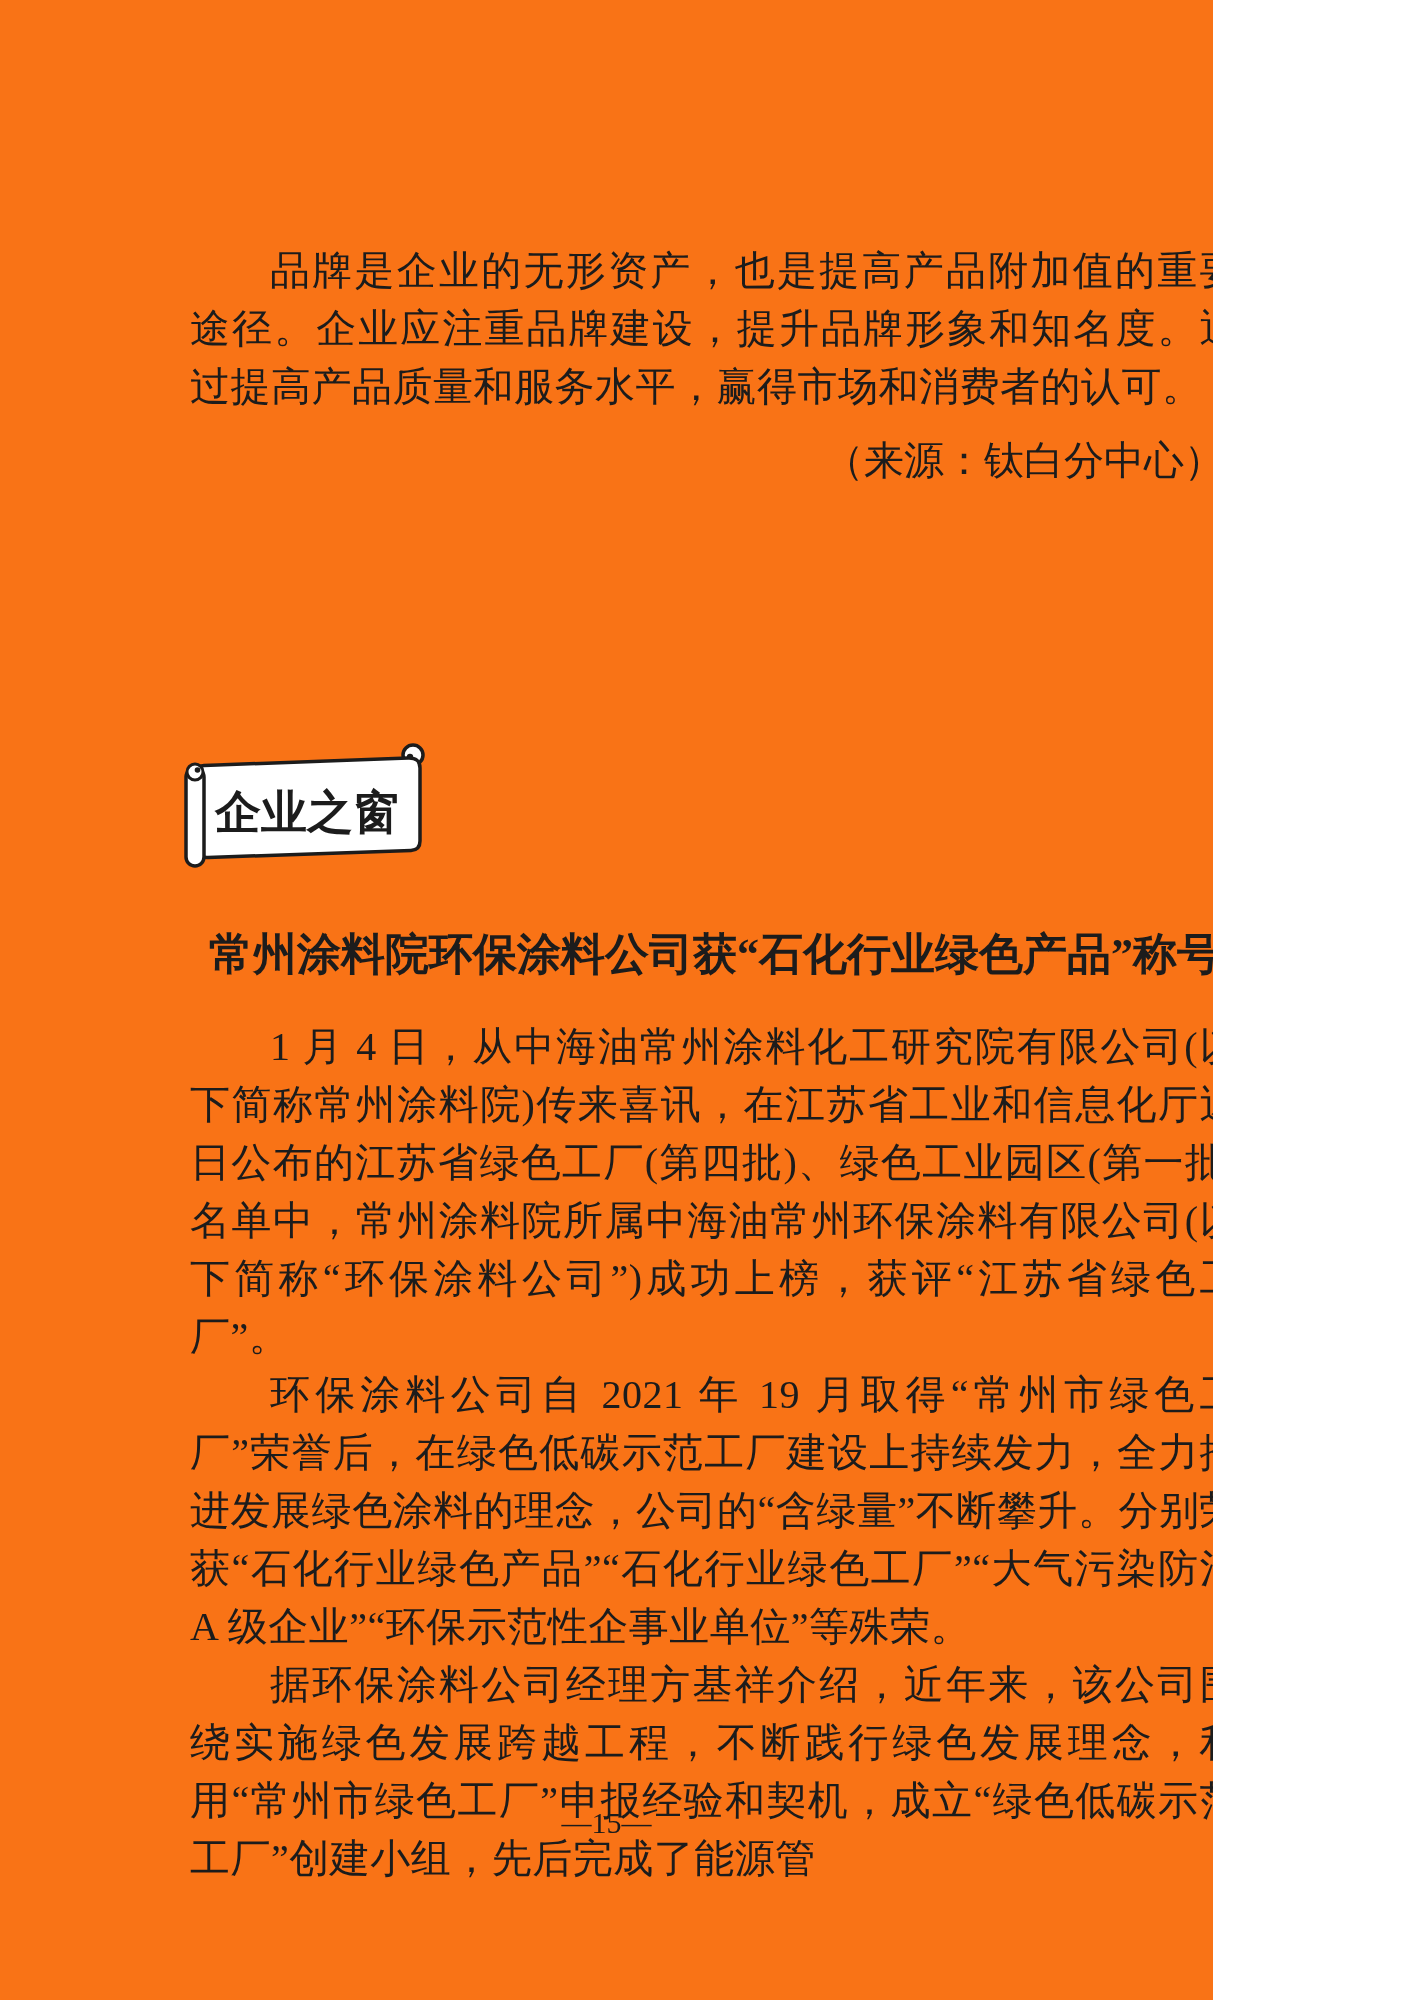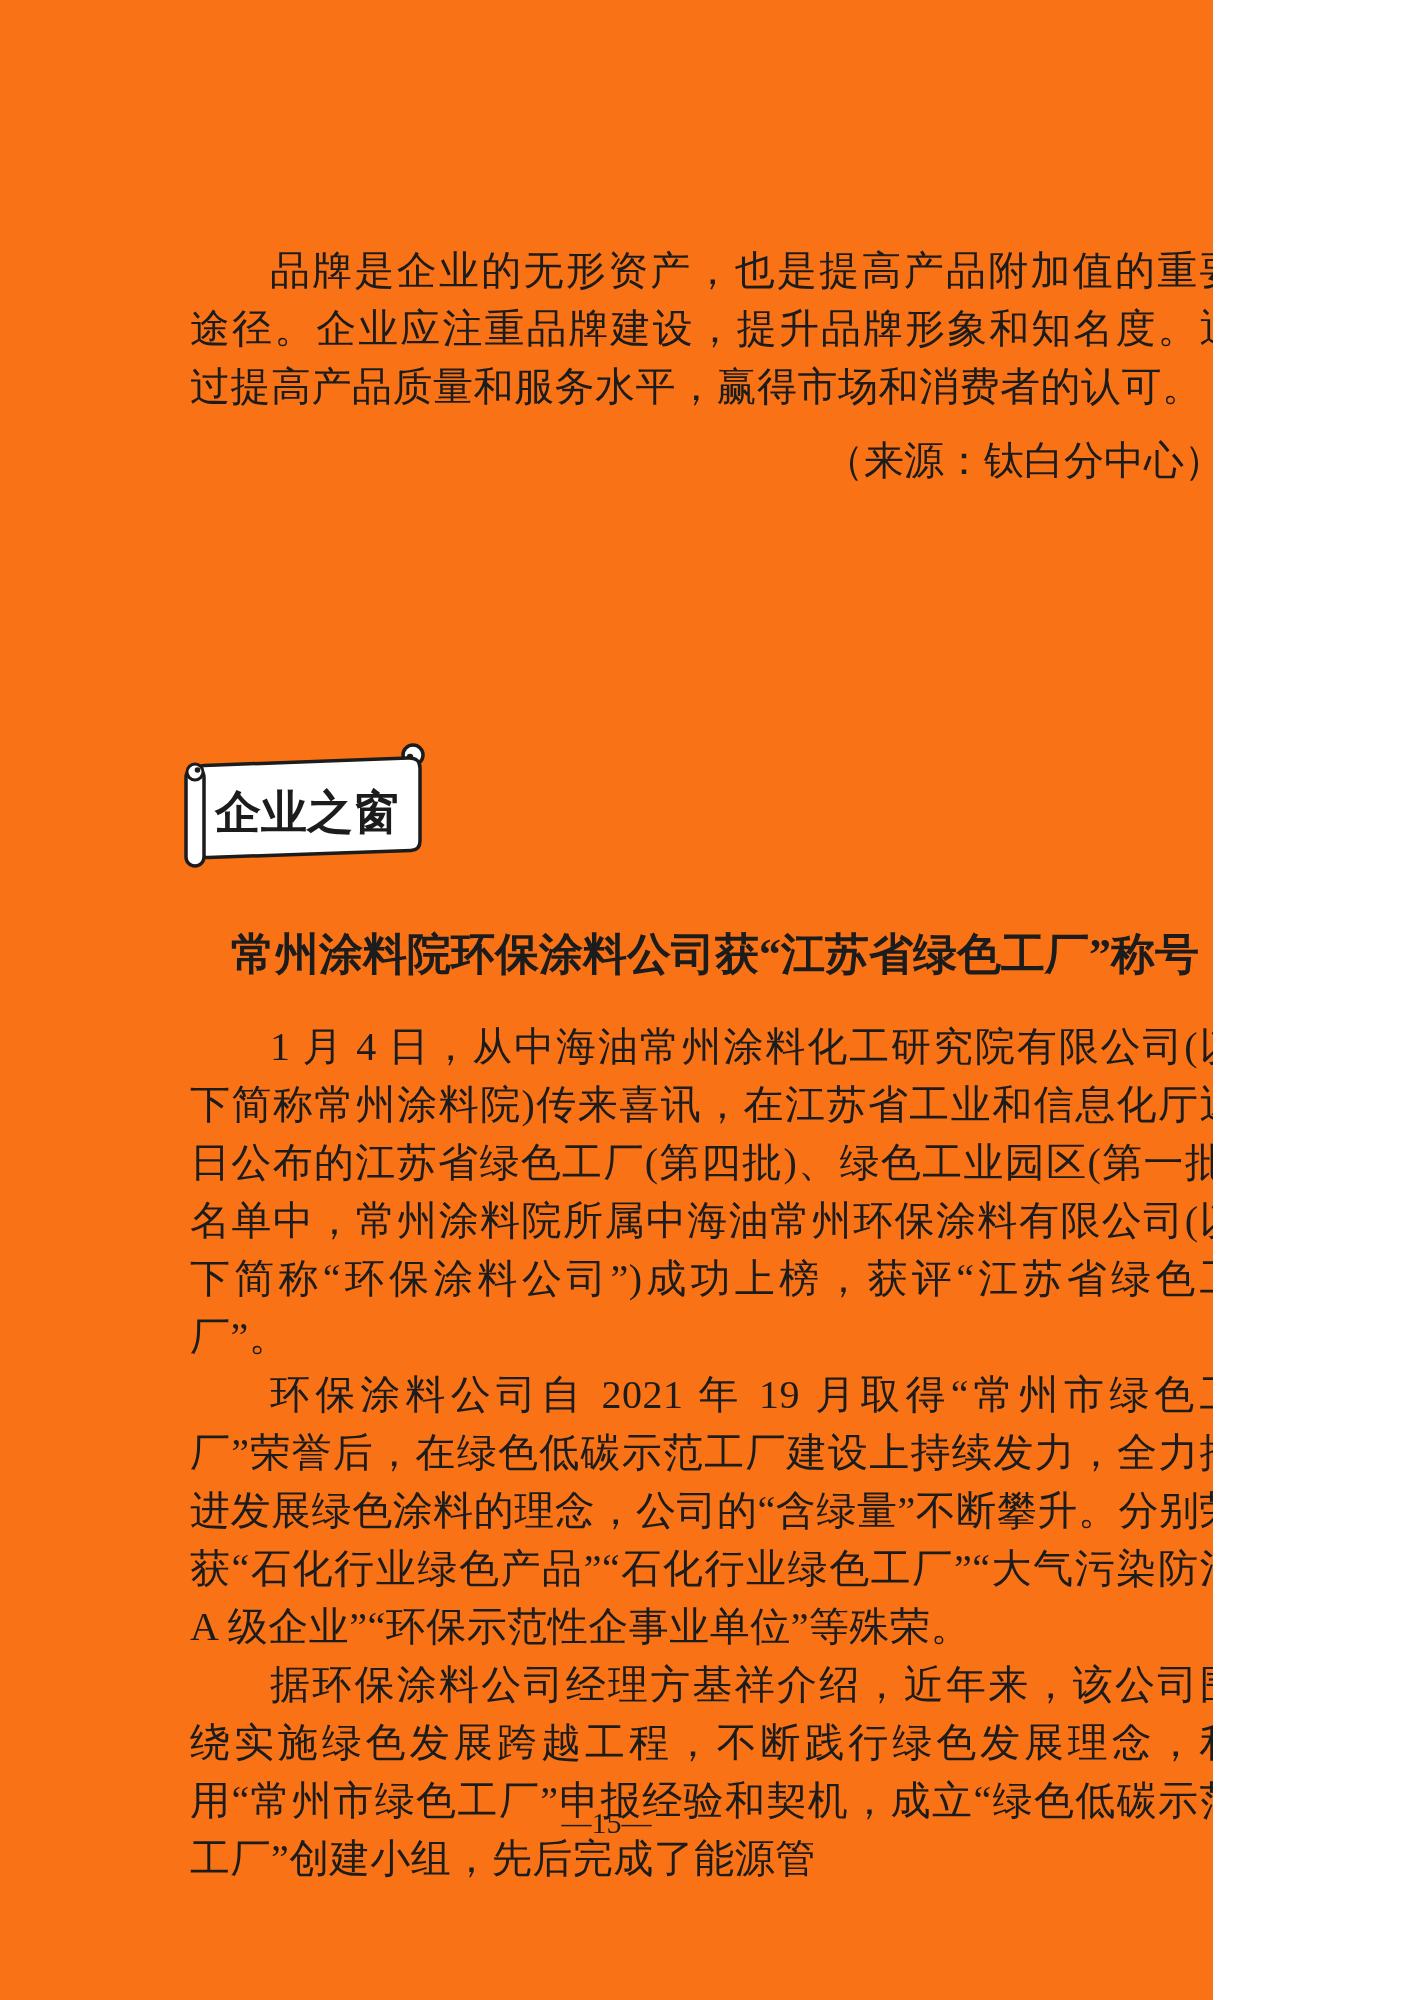--- a/index.html
+++ b/index.html
@@ -90,21 +90,21 @@
       <path d="M 14,34 Q 14,26 22,25.5 L 226,18 Q 238,17.5 238,28 L 238,101 Q 238,110 229,110.5 L 26,117.5 Q 14,118 14,108 Z" fill="#ffffff" stroke="#1c1c1c" stroke-width="3.5" stroke-linejoin="round"></path>
 
       <rect x="4" y="28" width="18" height="98" rx="9" fill="#ffffff" stroke="#1c1c1c" stroke-width="3.5"></rect>
       <circle cx="13" cy="32" r="8" fill="#ffffff" stroke="#1c1c1c" stroke-width="3"></circle>
       <circle cx="15.5" cy="30" r="2.8" fill="#1c1c1c"></circle>
 
       <text x="125" y="88" text-anchor="middle" font-size="46" font-weight="bold" fill="#1c1c1c">企业之窗</text>
     </svg>
   </div>
 
-  <h1 class="article-title">常州涂料院环保涂料公司获“江苏省绿色工厂”称号</h1>
+  <h1 class="article-title">常州涂料院环保涂料公司获“石化行业绿色产品”称号</h1>
 
   <div class="content-block article-block">
     <p class="para">1 月 4 日，从中海油常州涂料化工研究院有限公司(以下简称常州涂料院)传来喜讯，在江苏省工业和信息化厅近日公布的江苏省绿色工厂(第四批)、绿色工业园区(第一批)名单中，常州涂料院所属中海油常州环保涂料有限公司(以下简称“环保涂料公司”)成功上榜，获评“江苏省绿色工厂”。</p>
     <p class="para">环保涂料公司自 2021 年 19 月取得“常州市绿色工厂”荣誉后，在绿色低碳示范工厂建设上持续发力，全力推进发展绿色涂料的理念，公司的“含绿量”不断攀升。分别荣获“石化行业绿色产品”“石化行业绿色工厂”“大气污染防治 A 级企业”“环保示范性企事业单位”等殊荣。</p>
     <p class="para">据环保涂料公司经理方基祥介绍，近年来，该公司围绕实施绿色发展跨越工程，不断践行绿色发展理念，利用“常州市绿色工厂”申报经验和契机，成立“绿色低碳示范工厂”创建小组，先后完成了能源管</p>
   </div>
 
   <div class="page-num">—15—</div>
 
 </div>

